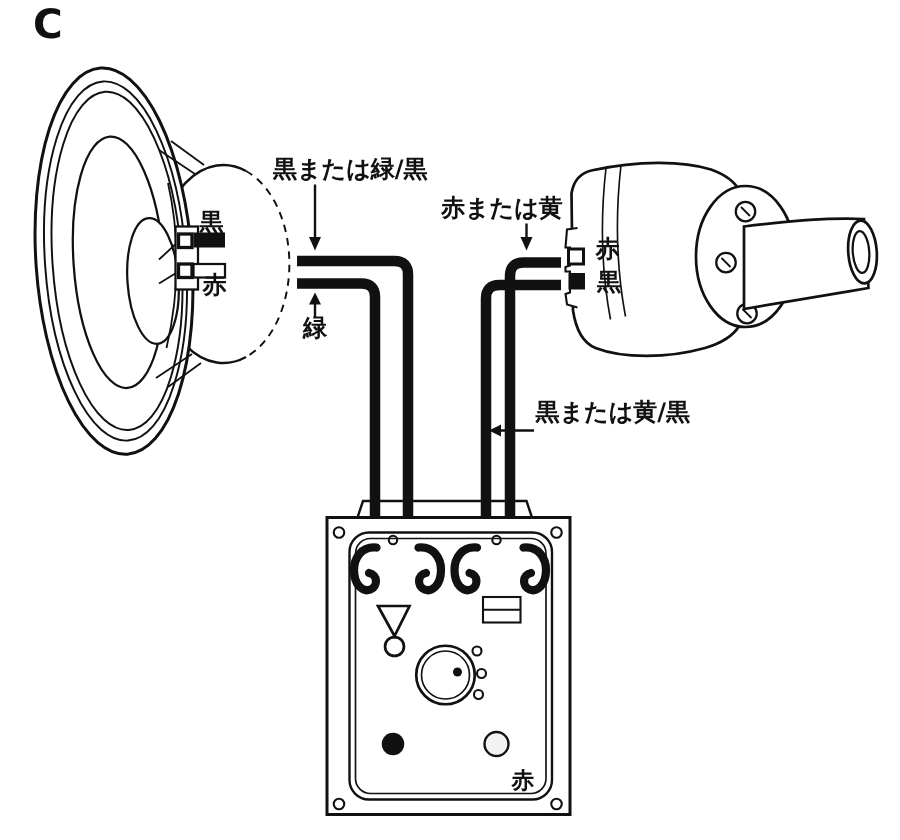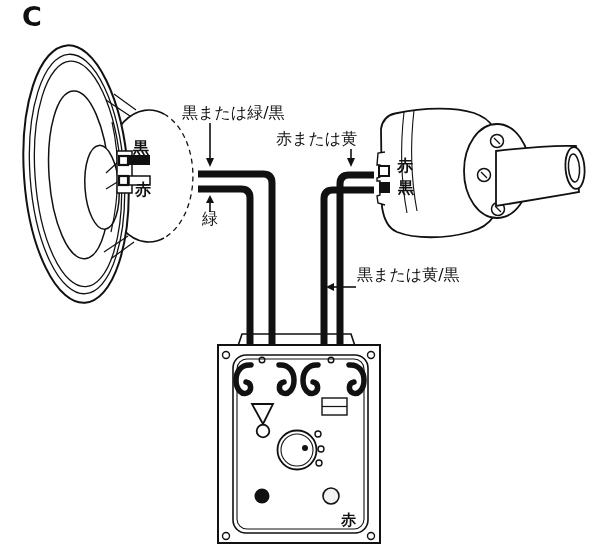--- a/index.html
+++ b/index.html
@@ -6,21 +6,21 @@
   #stage {
     position:relative; width:600px; height:560px; background:#ffffff;
     font-family:"DejaVu Sans", sans-serif; overflow:hidden;
   }
   #art { position:absolute; left:0; top:0; }
   .label {
     position:absolute; color:#111; line-height:1.1; white-space:nowrap;
     font-family:"DejaVu Sans", sans-serif;
   }
   .fig  { font-size:27px; font-weight:bold; }
-  .wire-label { font-size:16px; font-weight:400; letter-spacing:0px; }
+  .wire-label { font-size:16px; font-weight:700; letter-spacing:0px; }
   .term-label { font-size:16px; font-weight:600; }
   .box-label  { font-size:15px; font-weight:600; }
 </style>
 </head>
 <body>
 
 <div id="stage">
 
   <svg id="art" width="600" height="560" viewBox="0 0 600 560">
 
@@ -138,21 +138,21 @@
 
       <circle cx="262" cy="496" r="7.5" fill="#111" stroke="none"></circle>
       <circle cx="331" cy="496" r="8" fill="#f2f2f2" stroke-width="1.6"></circle>
     </g>
   </svg>
 
   <div class="label fig" style="left:22px; top:2px;">C</div>
 
   <div class="label wire-label" style="left:182px; top:104px;">黒または緑/黒</div>
 
-  <div class="label wire-label" style="left:276px; top:130px;">赤または黄</div>
+  <div class="label wire-label" style="left:294px; top:130px;">赤または黄</div>
 
   <div class="label wire-label" style="left:202px; top:210px;">緑</div>
 
   <div class="label wire-label" style="left:357px; top:266px;">黒または黄/黒</div>
 
   <div class="label term-label" style="left:133px; top:139px;">黒</div>
 
   <div class="label term-label" style="left:135px; top:181px;">赤</div>
 
   <div class="label term-label" style="left:397px; top:157px;">赤</div>

